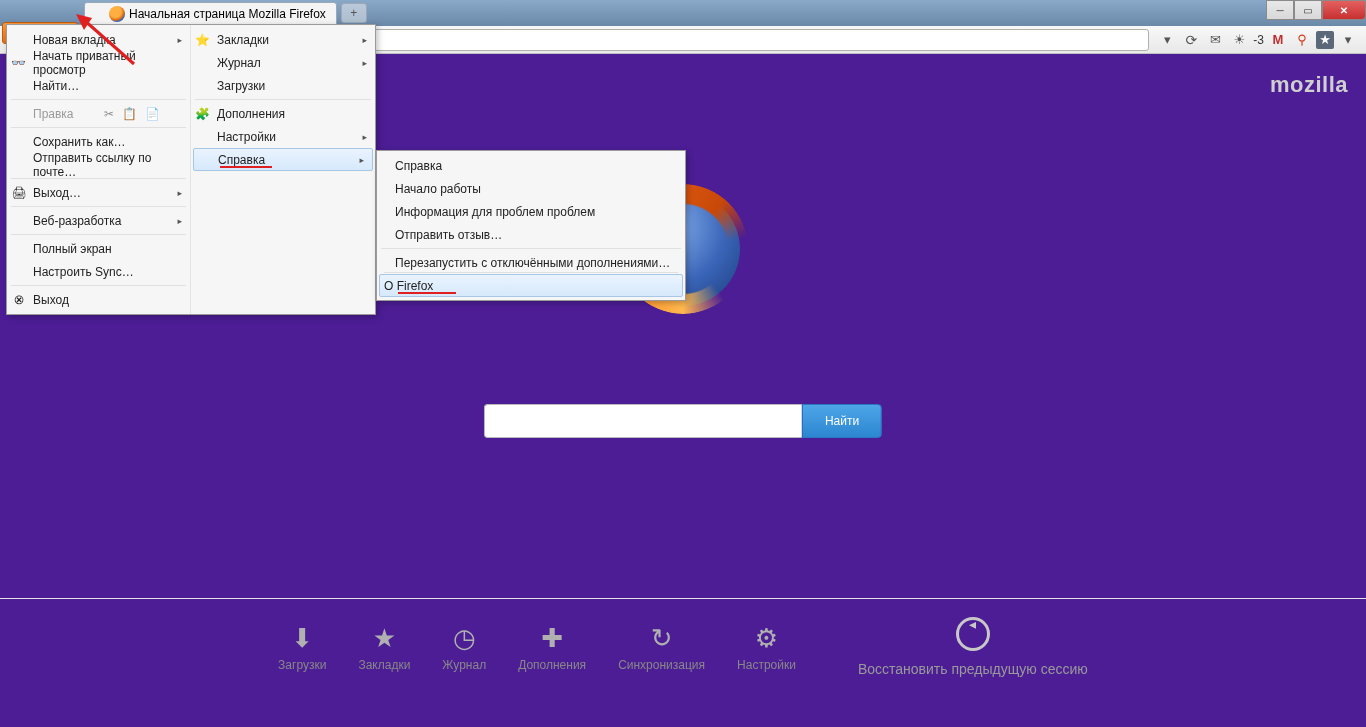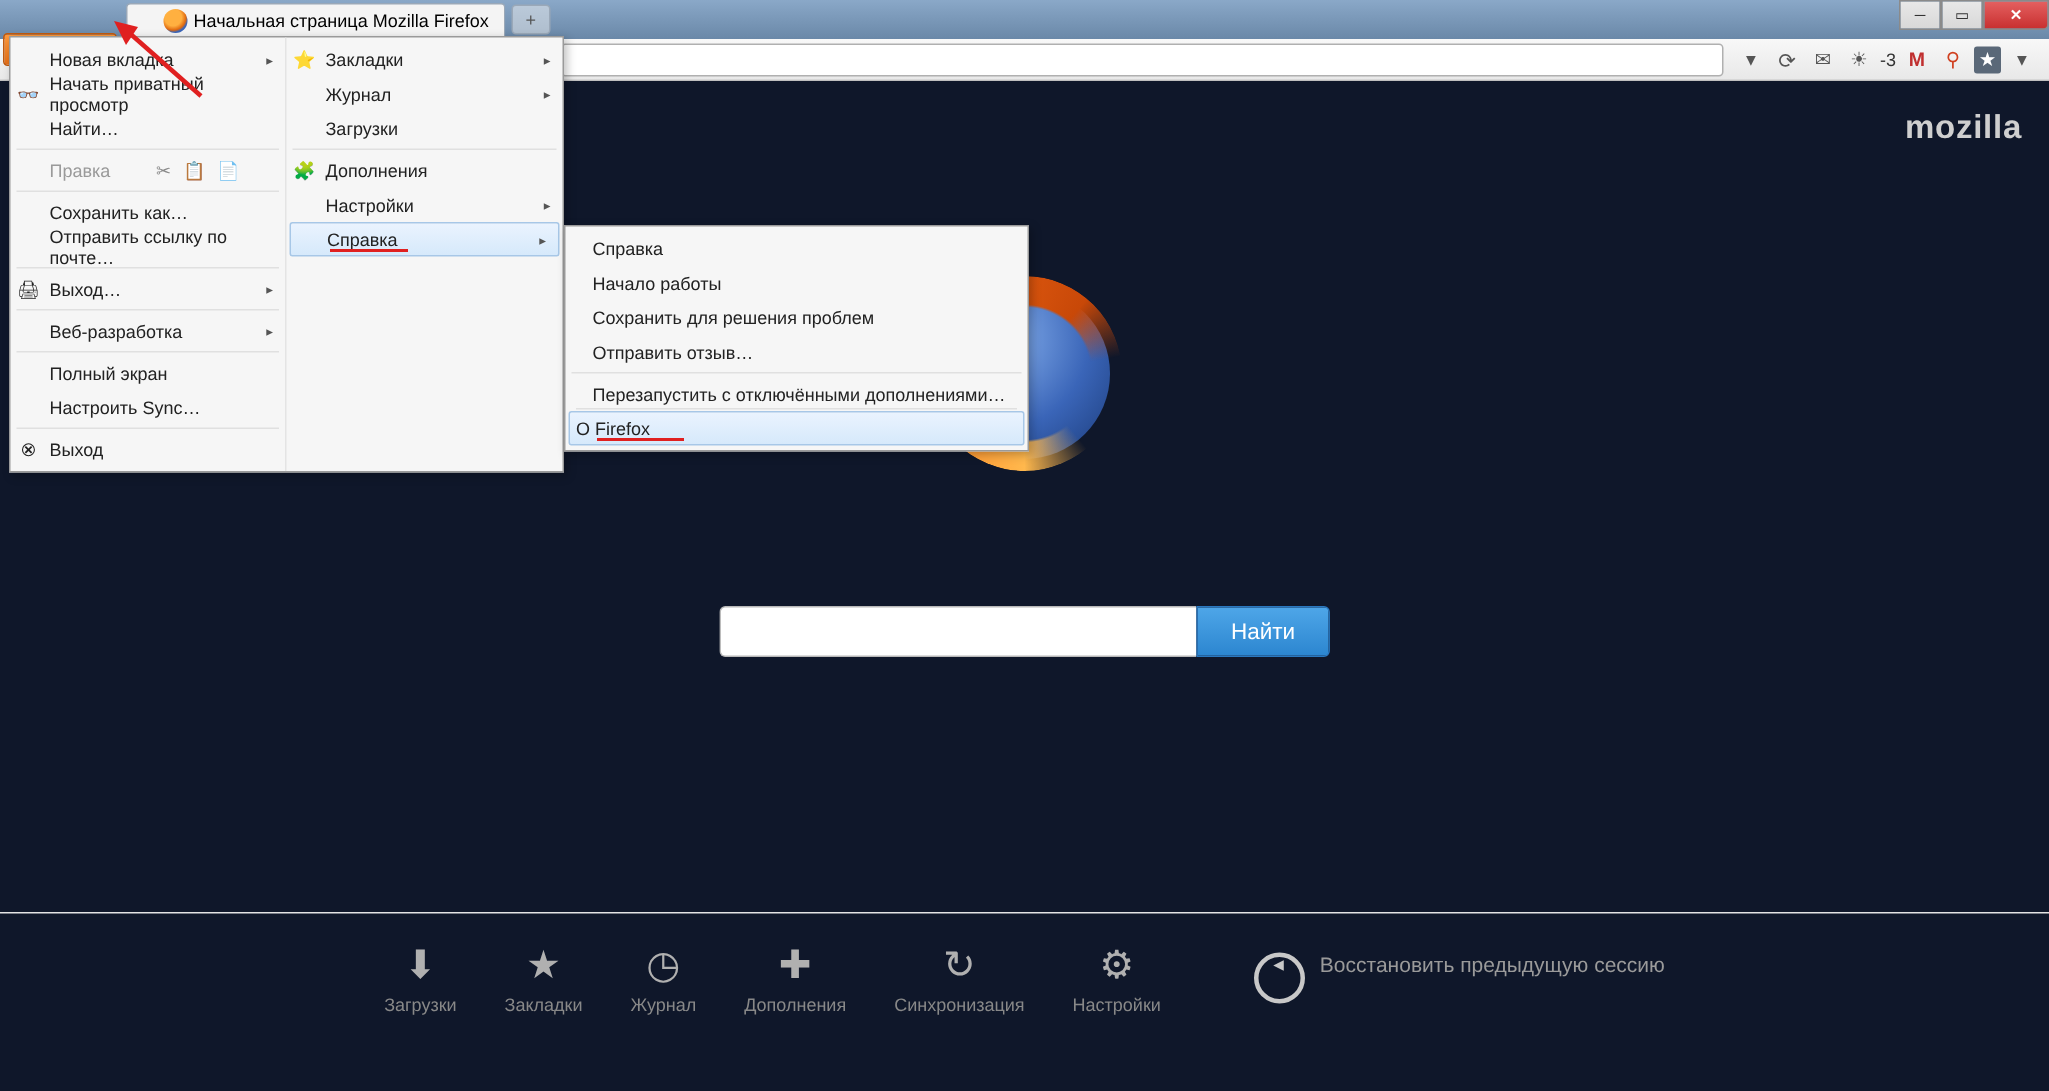--- a/index.html
+++ b/index.html
@@ -42,34 +42,34 @@
 
 .submenu { position: absolute; top: 150px; left: 376px; width: 310px; background: #f6f6f6; border: 1px solid #9a9a9a; box-shadow: 2px 2px 6px rgba(0,0,0,.25); z-index: 60; padding: 3px 0; }
 .submenu .mi { padding-left: 18px; }
 .submenu .mi.highlighted { padding-left: 4px; }
 .sub-underline { position: absolute; bottom: 2px; left: 18px; width: 58px; height: 2px; background: #e02020; }
 
 
 .red-arrow { position: absolute; top: 14px; left: 74px; z-index: 80; pointer-events: none; }
 
 
-.content { position: absolute; top: 54px; left: 0; right: 0; bottom: 0; background: #0f172a; }
+.content { position: absolute; top: 54px; left: 0; right: 0; bottom: 0; background: #4c1d95; }
 .mozilla-wm { position: absolute; top: 18px; right: 18px; color: #cfcfcf; font-size: 22px; font-weight: bold; letter-spacing: 0.5px; }
 .big-logo { position: absolute; top: 130px; left: 50%; transform: translateX(-50%); width: 130px; height: 130px; }
 .big-logo .globe { position: absolute; inset: 8px; border-radius: 50%; background: radial-gradient(circle at 35% 30%, #8ab4f0 0%, #3a65b8 55%, #1a3a78 100%); }
 .big-logo .fox { position: absolute; inset: 0; border-radius: 50%; background: conic-gradient(from 140deg, transparent 0deg, #ffb84d 40deg, #ff7a18 120deg, #e05a10 200deg, #c84808 260deg, transparent 300deg); -webkit-mask: radial-gradient(circle, transparent 48%, #000 50%); mask: radial-gradient(circle, transparent 48%, #000 50%); }
 .searchrow { position: absolute; top: 350px; left: 50%; transform: translateX(-50%); display: flex; }
 .searchbox { width: 318px; height: 34px; border: 1px solid #b8b8b8; border-right: none; background: #fff; border-radius: 4px 0 0 4px; }
-.searchbtn { height: 34px; padding: 0 22px; background: linear-gradient(#4ea6e8,#2c86d0); color: #fff; font-size: 15px; border: 1px solid #2a78c0; border-radius: 0 4px 4px 0; display: flex; align-items: center; }
+.searchbtn { height: 34px; padding: 0 22px; background: linear-gradient(#4ea6e8,#2c86d0); color: #fff; font-size: 12px; border: 1px solid #2a78c0; border-radius: 0 4px 4px 0; display: flex; align-items: center; }
 
 
 .launcher { position: absolute; bottom: 50px; left: 0; right: 0; border-top: 1px solid #e4e4e4; padding-top: 18px; display: flex; justify-content: center; align-items: center; gap: 32px; }
 .launch-item { display: flex; flex-direction: column; align-items: center; gap: 4px; color: #888; font-size: 12px; }
 .launch-ic { width: 32px; height: 32px; display: flex; align-items: center; justify-content: center; font-size: 26px; color: #b0b0b0; }
-.restore { display: flex; align-items: flex-start; gap: 10px; margin-left: 30px; color: #9a9a9a; font-size: 14px; }
+.restore { display: flex; align-items: center; gap: 10px; margin-left: 30px; color: #9a9a9a; font-size: 14px; flex-direction: column; }
 .restore-ic { width: 34px; height: 34px; border: 3px solid #c8c8c8; border-radius: 50%; position: relative; }
 .restore-ic::after { content: "◂"; position: absolute; top: -4px; left: 10px; color: #c8c8c8; font-size: 14px; }
 </style>
 </head>
 <body>
 
 <div class="titlebar">
   <div class="firefox-btn">
     <span>Firefox</span>
   </div>
@@ -191,21 +191,21 @@
 </div>
 
 <div class="submenu" id="help-submenu">
     <div class="mi">
       <span>Справка</span>
     </div>
     <div class="mi">
       <span>Начало работы</span>
     </div>
     <div class="mi">
-      <span>Сохранить для решения проблем</span>
+      <span>Информация для проблем проблем</span>
     </div>
     <div class="mi">
       <span>Отправить отзыв…</span>
     </div>
     <div class="mi sep-above">
       <span>Перезапустить с отключёнными дополнениями…</span>
     </div>
     <div class="mi sep-above highlighted">
       <span>О Firefox</span>
       <div class="sub-underline"></div>

